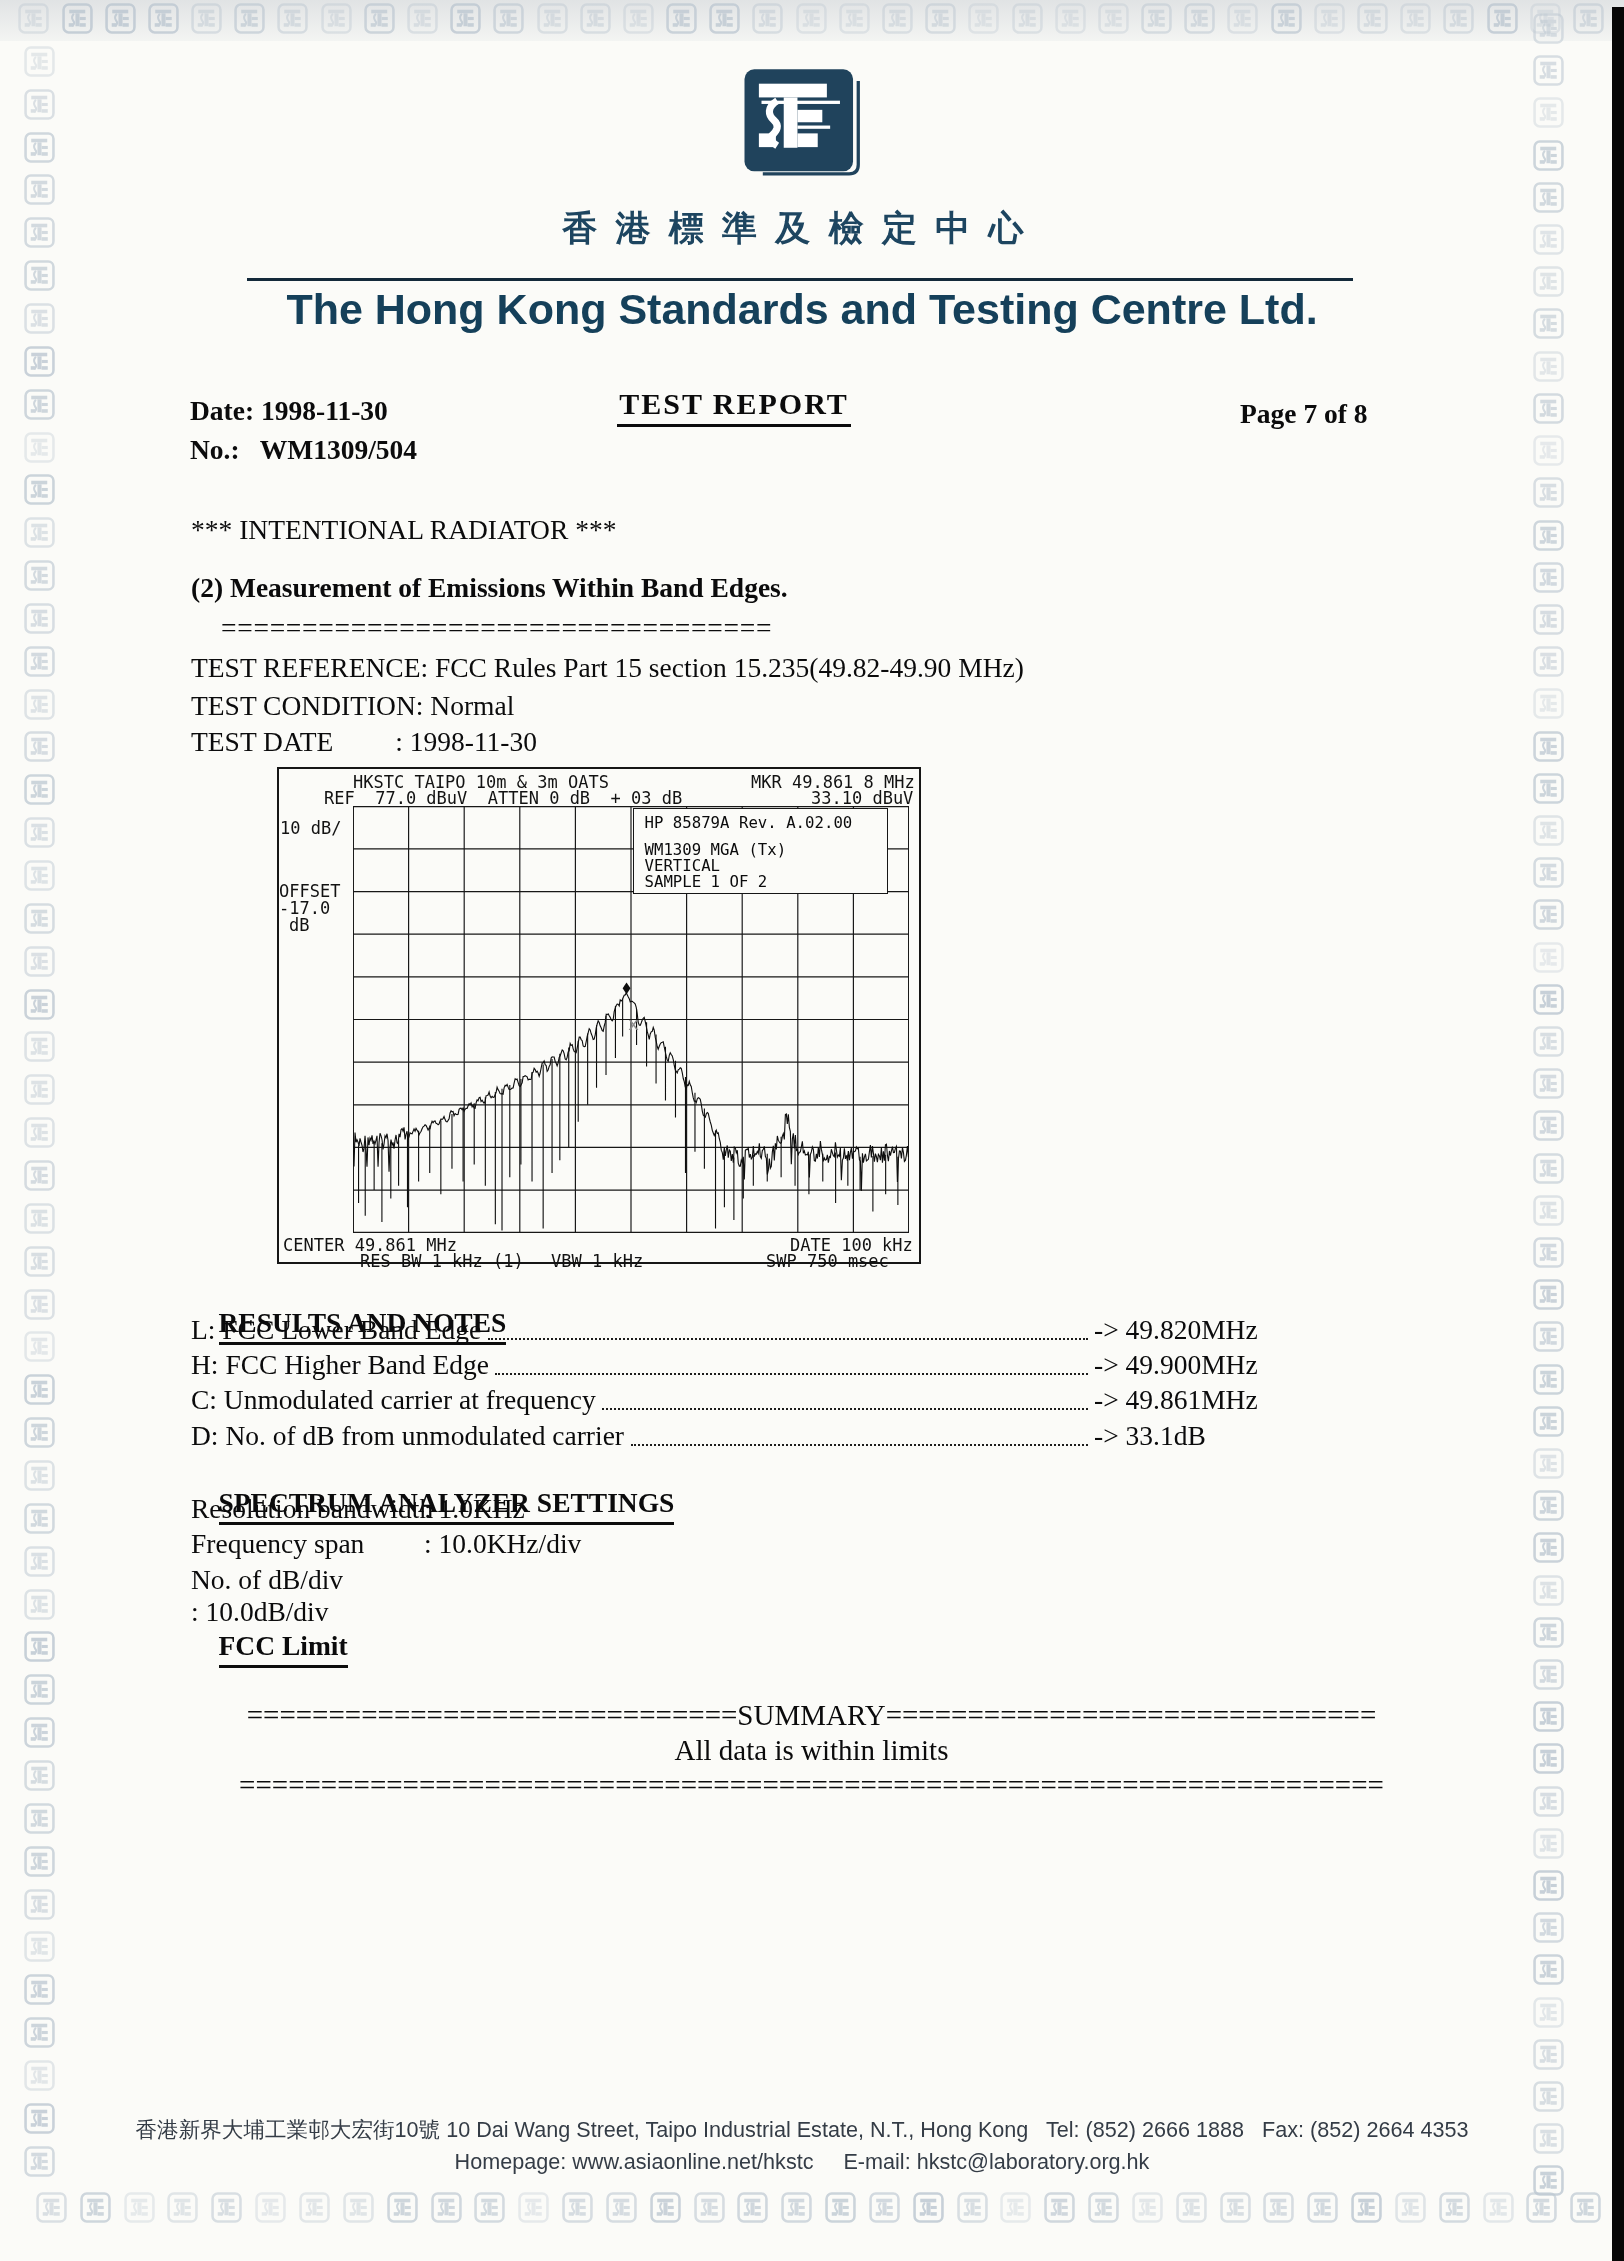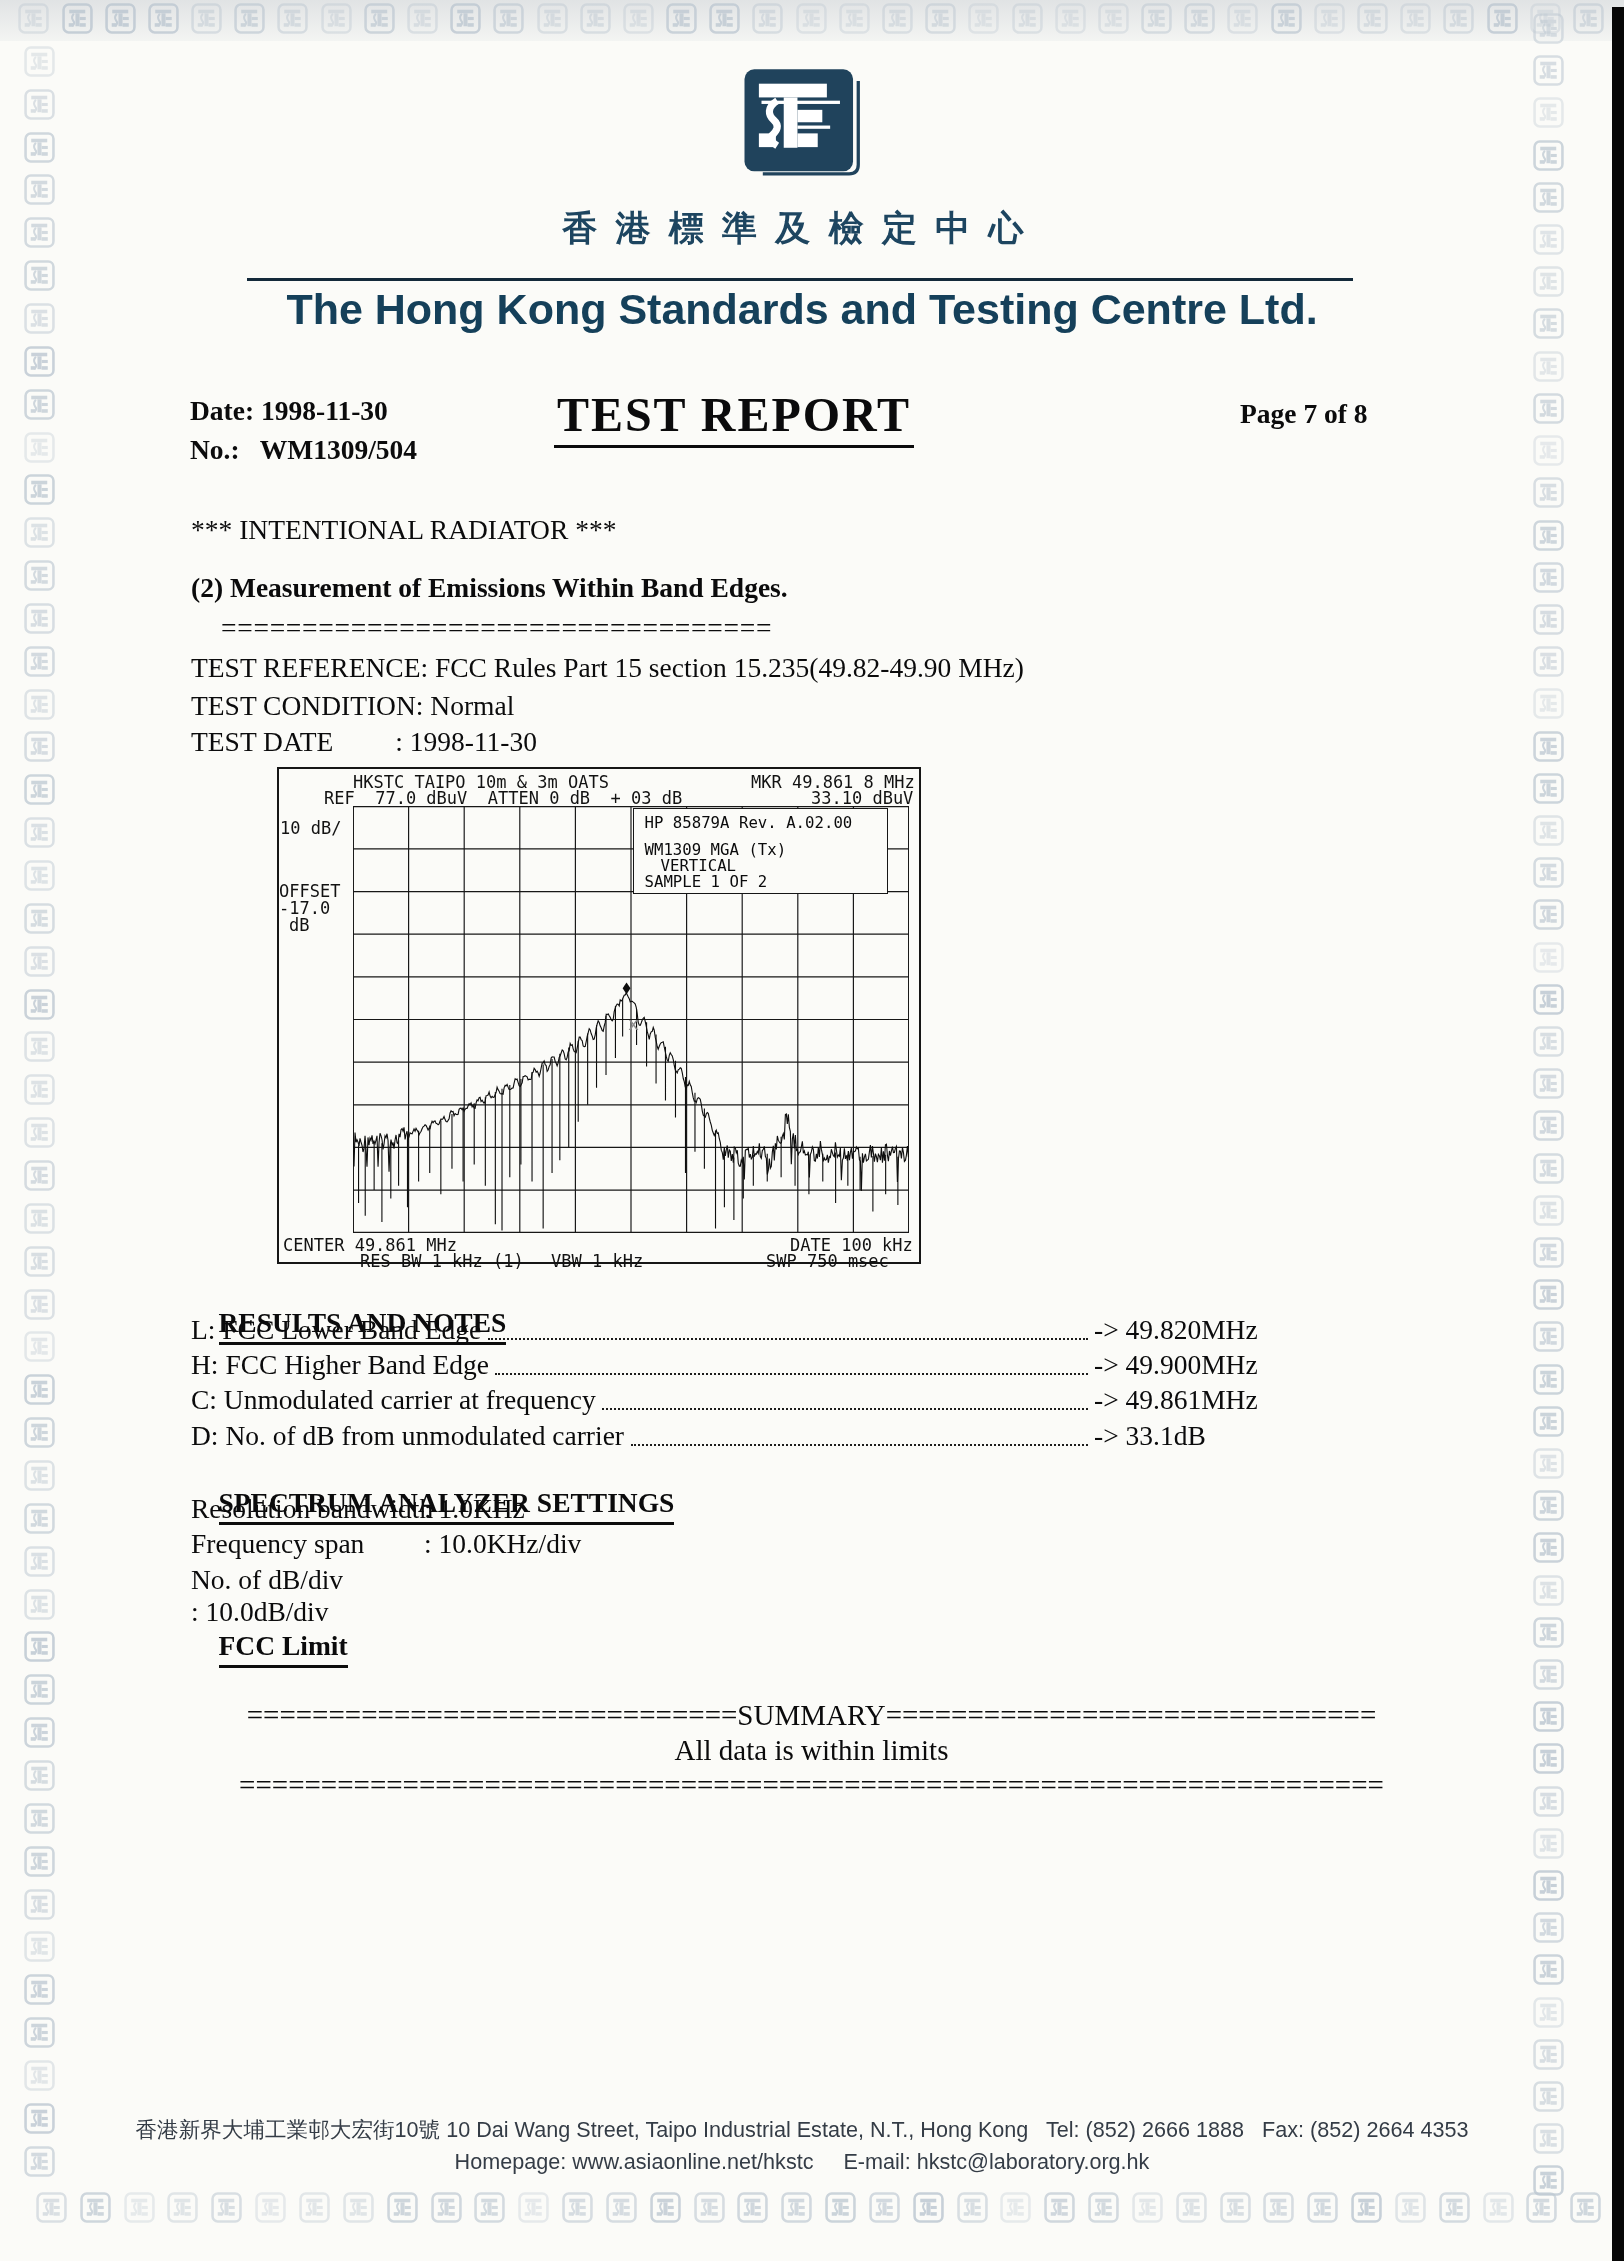--- a/index.html
+++ b/index.html
@@ -11,21 +11,21 @@
   .stamp{position:absolute;}
   .logo{position:absolute;}
   .cjk-title{position:absolute;left:0;top:205px;width:1604px;text-align:center;
         font-family:"Liberation Sans",sans-serif;font-size:35px;letter-spacing:18.3px;
         color:#1d4560;font-weight:bold;}
   .head-rule{position:absolute;left:247px;top:278px;width:1106px;height:3.3px;background:#13293a;}
   .company{position:absolute;left:0;top:285px;width:1604px;text-align:center;
         font-family:"Liberation Sans",sans-serif;font-weight:bold;font-size:43px;color:#15405a;}
   .meta{position:absolute;font-weight:bold;font-size:27.5px;white-space:pre;}
   .title-wrap{position:absolute;left:551px;top:387px;width:366px;text-align:center;}
-  .title-wrap span{display:inline-block;font-weight:bold;font-size:48px;letter-spacing:2px;
+  .title-wrap span{display:inline-block;font-weight:bold;font-size:30px;letter-spacing:2px;
         border-bottom:3.9px solid #0b0b0c;padding:0 2.6px 2.6px 2.6px;}
   .bodyline{position:absolute;font-size:27.5px;white-space:pre;}
   .bold{font-weight:bold;}
   .uline{display:inline-block;border-bottom:3.3px solid #0d0d0d;padding-bottom:3.3px;}
   .eqline{position:absolute;font-size:27.5px;letter-spacing:0.7px;white-space:pre;}
   .center-line{position:absolute;left:191px;width:1241px;text-align:center;font-size:29px;white-space:pre;}
   
   .screen{position:absolute;left:277px;top:767px;width:640px;height:493px;border:2px solid #161616;}
   .scr-txt{position:absolute;font-family:"DejaVu Sans Mono",monospace;font-size:17px;
         white-space:pre;color:#121212;}
@@ -1694,21 +1694,21 @@
       <line x1="850" y1="0" x2="850" y2="652" stroke="#171717" stroke-width="3"></line>
       <line x1="0" y1="652" x2="850" y2="652" stroke="#171717" stroke-width="3"></line>
       <path d="M0.0 494.9L1.5 550.7L3.1 498.8L4.6 513.7L6.1 509.8L7.6 513.2L9.2 519.1L10.7 507.6L12.2 513.3L13.8 518.4L15.3 528.6L16.8 523.0L18.4 503.8L19.9 524.6L21.4 551.1L22.9 506.3L24.5 518.0L26.0 507.2L27.5 510.8L29.1 503.2L30.6 516.3L32.1 511.9L33.7 516.0L35.2 510.5L36.7 503.9L38.3 551.0L39.8 514.2L41.3 499.8L42.8 503.5L44.4 509.8L45.9 524.5L47.4 516.5L49.0 503.7L50.5 506.6L52.0 500.6L53.6 511.3L55.1 558.9L56.6 521.5L58.1 509.6L59.7 518.1L61.2 513.8L62.7 523.5L64.3 510.1L65.8 502.5L67.3 514.4L68.9 516.0L70.4 500.8L71.9 505.9L73.4 494.6L75.0 492.7L76.5 496.6L78.0 490.9L79.6 509.3L81.1 501.6L82.6 496.9L84.2 509.1L85.7 505.0L87.2 499.2L88.7 500.4L90.3 500.7L91.8 497.0L93.3 493.4L94.9 496.9L96.4 492.4L97.9 495.1L99.5 497.4L101.0 502.2L102.5 499.1L104.0 497.3L105.6 493.1L107.1 490.0L108.6 489.0L110.2 487.0L111.7 487.9L113.2 491.2L114.8 495.2L116.3 491.9L117.8 492.9L119.3 485.9L120.9 481.4L122.4 483.8L123.9 481.7L125.5 481.2L127.0 484.8L128.5 485.2L130.1 487.0L131.6 485.5L133.1 481.2L134.6 478.1L136.2 478.8L137.7 477.5L139.2 474.3L140.8 479.0L142.3 482.1L143.8 482.4L145.4 480.2L146.9 477.8L148.4 468.8L149.9 465.4L151.5 467.2L153.0 466.7L154.5 473.3L156.1 469.7L157.6 470.8L159.1 471.4L160.7 470.8L162.2 463.4L163.7 461.8L165.2 461.6L166.8 463.9L168.3 461.2L169.8 466.2L171.4 463.2L172.9 461.9L174.4 462.0L176.0 458.0L177.5 454.8L179.0 456.3L180.5 453.5L182.1 459.4L183.6 457.0L185.1 461.4L186.7 461.9L188.2 453.5L189.7 449.0L191.2 450.2L192.8 445.5L194.3 445.0L195.8 451.5L197.4 449.4L198.9 451.9L200.4 453.9L202.0 451.1L203.5 442.4L205.0 442.2L206.5 441.5L208.1 436.9L209.6 443.0L211.1 445.7L212.7 443.5L214.2 445.1L215.7 444.9L217.3 440.9L218.8 437.4L220.3 429.4L221.8 433.2L223.4 435.7L224.9 439.3L226.4 439.7L228.0 439.4L229.5 440.2L231.0 430.5L232.6 426.5L234.1 427.4L235.6 425.3L237.1 429.4L238.7 432.9L240.2 433.0L241.7 432.2L243.3 430.9L244.8 430.6L246.3 423.4L247.9 416.5L249.4 417.9L250.9 417.1L252.4 422.1L254.0 427.2L255.5 428.7L257.0 425.7L258.6 422.7L260.1 413.2L261.6 413.2L263.2 412.0L264.7 412.6L266.2 413.8L267.7 418.3L269.3 417.3L270.8 417.7L272.3 417.5L273.9 407.8L275.4 406.7L276.9 400.6L278.5 402.6L280.0 406.5L281.5 404.9L283.0 407.9L284.6 412.8L286.1 407.8L287.6 400.2L289.2 392.5L290.7 392.3L292.2 389.5L293.8 395.1L295.3 396.3L296.8 405.3L298.3 403.2L299.9 397.8L301.4 395.2L302.9 385.0L304.5 383.1L306.0 383.3L307.5 383.4L309.1 390.2L310.6 392.8L312.1 396.8L313.6 392.4L315.2 384.1L316.7 381.5L318.2 377.3L319.8 372.5L321.3 374.0L322.8 378.2L324.4 386.4L325.9 387.7L327.4 383.9L328.9 375.8L330.5 373.8L332.0 362.6L333.5 365.6L335.1 364.4L336.6 370.9L338.1 374.7L339.7 375.7L341.2 376.6L342.7 369.3L344.2 362.0L345.8 353.0L347.3 353.0L348.8 356.7L350.4 358.4L351.9 366.5L353.4 367.5L355.0 367.3L356.5 359.8L358.0 351.7L359.5 346.3L361.1 340.1L362.6 341.9L364.1 347.5L365.7 351.4L367.2 356.5L368.7 356.0L370.3 349.5L371.8 339.1L373.3 332.9L374.8 328.1L376.4 330.6L377.9 335.7L379.4 338.6L381.0 342.9L382.5 344.0L384.0 336.3L385.6 330.4L387.1 318.0L388.6 318.5L390.1 317.4L391.7 320.3L393.2 322.7L394.7 326.3L396.3 328.1L397.8 325.8L399.3 314.0L400.9 308.7L402.4 304.6L403.9 302.4L405.4 302.6L407.0 305.3L408.5 296.0L410.0 297.7L411.6 296.2L413.1 292.3L414.6 288.8L416.2 288.4L417.7 285.3L419.2 288.3L420.7 291.3L422.3 294.1L423.8 299.1L425.3 298.3L426.9 298.1L428.4 299.5L429.9 300.5L431.5 302.4L433.0 307.4L434.5 317.0L436.0 330.0L437.6 334.6L439.1 335.0L440.6 331.3L442.2 326.8L443.7 324.4L445.2 322.7L446.8 329.3L448.3 336.3L449.8 344.2L451.3 349.5L452.9 356.4L454.4 348.0L455.9 344.8L457.5 344.0L459.0 338.0L460.5 342.3L462.1 353.4L463.6 359.4L465.1 367.3L466.6 371.5L468.2 367.0L469.7 363.4L471.2 361.4L472.8 360.9L474.3 360.2L475.8 368.0L477.4 375.3L478.9 382.5L480.4 388.3L481.9 390.0L483.5 380.8L485.0 376.8L486.5 379.5L488.1 381.7L489.6 387.2L491.1 396.3L492.7 403.3L494.2 405.3L495.7 407.6L497.2 403.1L498.8 401.8L500.3 399.7L501.8 400.8L503.4 407.6L504.9 416.2L506.4 421.1L508.0 429.1L509.5 431.5L511.0 426.0L512.5 426.9L514.1 420.6L515.6 426.0L517.1 428.2L518.7 438.0L520.2 445.9L521.7 450.9L523.3 450.5L524.8 452.9L526.3 447.4L527.8 445.6L529.4 446.3L530.9 448.1L532.4 455.5L534.0 466.0L535.5 472.3L537.0 473.5L538.6 475.3L540.1 470.1L541.6 468.3L543.1 469.5L544.7 476.6L546.2 482.7L547.7 487.4L549.3 495.5L550.8 499.5L552.3 503.3L553.9 499.5L555.4 495.3L556.9 500.2L558.4 499.4L560.0 508.3L561.5 513.8L563.0 525.7L564.6 529.4L566.1 540.4L567.6 522.9L569.2 534.5L570.7 525.1L572.2 518.6L573.7 537.3L575.3 525.5L576.8 527.4L578.3 542.1L579.9 531.6L581.4 545.0L582.9 520.9L584.5 522.0L586.0 529.7L587.5 525.9L589.0 545.7L590.6 550.2L592.1 550.2L593.6 540.7L595.2 544.6L596.7 535.8L598.2 570.4L599.8 525.8L601.3 524.5L602.8 524.8L604.3 522.5L605.9 537.0L607.4 531.7L608.9 539.0L610.5 536.8L612.0 519.6L613.5 535.7L615.1 531.3L616.6 531.9L618.1 527.6L619.6 530.8L621.2 515.2L622.7 535.5L624.2 538.1L625.8 526.3L627.3 524.5L628.8 519.9L630.4 535.2L631.9 538.3L633.4 563.0L634.9 556.8L636.5 538.5L638.0 553.4L639.5 550.4L641.1 528.4L642.6 519.1L644.1 541.4L645.7 515.3L647.2 524.6L648.7 504.1L650.2 510.5L651.8 513.3L653.3 515.2L654.8 514.2L656.4 504.4L657.9 500.4L659.4 509.3L661.0 471.5L662.5 470.5L664.0 485.7L665.5 471.1L667.1 490.8L668.6 497.0L670.1 547.1L671.7 508.5L673.2 499.9L674.7 523.3L676.3 502.6L677.8 526.3L679.3 524.7L680.8 532.4L682.4 529.1L683.9 528.3L685.4 520.7L687.0 512.2L688.5 530.5L690.0 527.1L691.6 533.2L693.1 532.5L694.6 532.9L696.1 528.1L697.7 567.4L699.2 532.5L700.7 528.4L702.3 520.9L703.8 524.7L705.3 541.7L706.9 542.6L708.4 531.3L709.9 538.6L711.4 521.4L713.0 536.2L714.5 511.9L716.0 524.2L717.6 532.3L719.1 543.0L720.6 537.8L722.2 540.8L723.7 540.3L725.2 533.0L726.7 544.7L728.3 535.5L729.8 536.9L731.3 524.3L732.9 529.8L734.4 534.2L735.9 535.7L737.5 513.7L739.0 525.2L740.5 536.4L742.0 533.2L743.6 535.1L745.1 522.3L746.6 571.6L748.2 541.0L749.7 537.8L751.2 522.9L752.8 539.2L754.3 533.6L755.8 541.7L757.3 527.0L758.9 541.0L760.4 529.2L761.9 522.5L763.5 538.8L765.0 528.0L766.5 528.1L768.1 526.9L769.6 521.0L771.1 523.6L772.6 522.9L774.2 540.6L775.7 542.5L777.2 588.3L778.8 530.4L780.3 545.0L781.8 536.4L783.4 531.5L784.9 542.1L786.4 540.9L787.9 539.7L789.5 528.0L791.0 518.0L792.5 536.9L794.1 519.6L795.6 530.7L797.1 543.3L798.7 531.1L800.2 535.8L801.7 544.1L803.2 532.2L804.8 534.6L806.3 541.0L807.8 521.6L809.4 544.9L810.9 527.5L812.4 542.0L814.0 517.5L815.5 516.6L817.0 533.5L818.5 542.7L820.1 527.0L821.6 534.1L823.1 527.4L824.7 520.4L826.2 529.5L827.7 529.2L829.3 522.7L830.8 519.9L832.3 574.4L833.9 538.4L835.4 526.8L836.9 527.2L838.4 538.3L840.0 521.7L841.5 529.4L843.0 542.9L844.6 541.2L846.1 532.9L847.6 519.4L849.2 536.5" fill="none" stroke="#0e0e0e" stroke-width="1.7"></path>
       <path d="M8.5 518.3L8.5 606.4M18.7 515.5L18.7 625.9M32.3 513.8L32.3 586.8M44.2 515.3L44.2 635.7M57.8 513.6L57.8 599.8M69.7 510.5L69.7 580.3M83.3 502.5L83.3 612.9M100.3 496.1L100.3 573.8M117.3 487.9L117.3 560.7M134.3 480.0L134.3 593.3M151.3 470.4L151.3 554.2M168.3 461.8L168.3 573.8M185.3 453.9L185.3 547.7M202.3 444.9L202.3 580.3M217.6 436.7L217.6 639.0M227.8 431.8L227.8 648.7M239.7 426.1L239.7 567.2M256.7 416.9L256.7 547.7M273.7 406.3L273.7 573.8M290.7 394.7L290.7 645.5M304.3 386.4L304.3 560.7M316.2 378.3L316.2 541.2M329.8 368.9L329.8 521.6M344.3 358.6L344.3 482.5M358.7 347.3L358.7 456.4M372.3 334.7L372.3 430.3M386.8 320.1L386.8 410.8M401.2 305.3L401.2 384.7M412.2 294.4L412.2 352.1M433.5 309.7L433.5 365.1M448.8 330.3L448.8 397.7M463.3 348.8L463.3 423.8M477.7 367.5L477.7 449.9M493.0 389.2L493.0 476.0M508.3 413.8L508.3 560.7M522.8 438.1L522.8 528.1M537.2 462.0L537.2 554.2M554.2 495.7L554.2 645.5M567.8 521.6L567.8 612.9M582.3 536.8L582.3 632.4M596.7 538.1L596.7 599.8M612.0 533.0L612.0 580.3M633.3 531.4L633.3 573.8M654.5 505.3L654.5 567.2M675.8 518.3L675.8 580.3M697.0 532.5L697.0 593.3M718.2 531.4L718.2 573.8M737.8 529.4L737.8 606.4M756.5 532.5L756.5 580.3M775.2 535.9L775.2 586.8M794.8 534.6L794.8 619.4M814.3 532.7L814.3 593.3M833.0 535.7L833.0 609.6" fill="none" stroke="#0e0e0e" stroke-width="1.7"></path>
       <polygon points="418.2,269.404 424.2,278.404 418.2,287.404 412.2,278.404" fill="#0e0e0e"></polygon>
     </svg>
 
   <div class="ann-box">
     <div class="ann-line" style="top:3.9px;">HP 85879A Rev. A.02.00</div>
     <div class="ann-line" style="top:31px;">WM1309 MGA (Tx)</div>
-    <div class="ann-line" style="top:47px;margin-left:16px;">VERTICAL</div>
+    <div class="ann-line" style="top:47px;">VERTICAL</div>
     <div class="ann-line" style="top:63px;">SAMPLE 1 OF 2</div>
   </div>
 
   <div class="ghost" style="left:628px;top:1013px;font-size:18.3px;">x</div>
 
   <div class="scr-txt" style="left:283px;top:1235px;">CENTER 49.861 MHz</div>
   <div class="scr-txt" style="left:790px;top:1235px;">DATE 100 kHz</div>
   <div class="scr-txt" style="left:360px;top:1251px;">RES BW 1 kHz (1)</div>
   <div class="scr-txt" style="left:551px;top:1251px;">VBW 1 kHz</div>
   <div class="scr-txt" style="left:766px;top:1251px;">SWP 750 msec</div>

